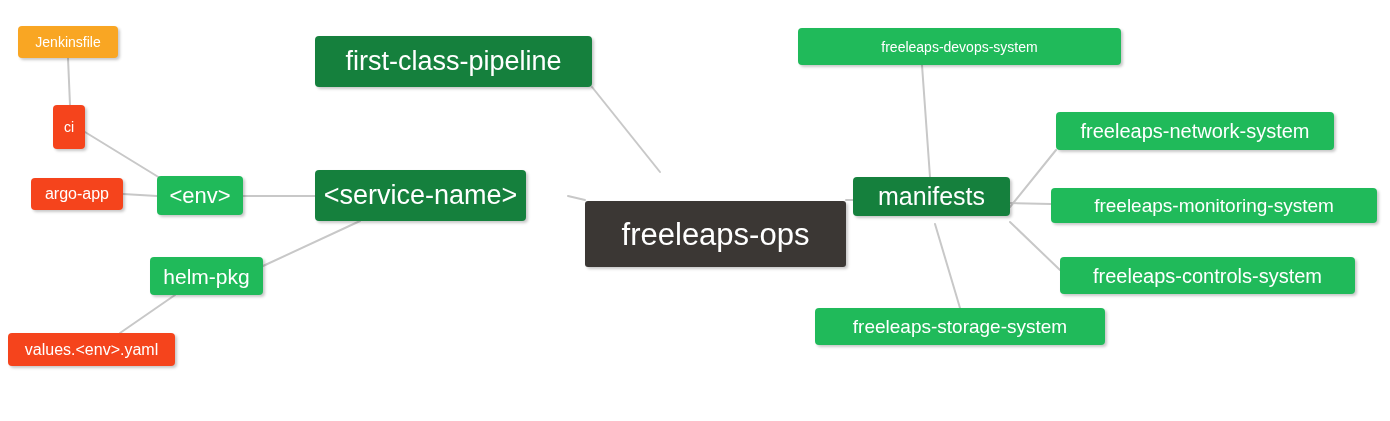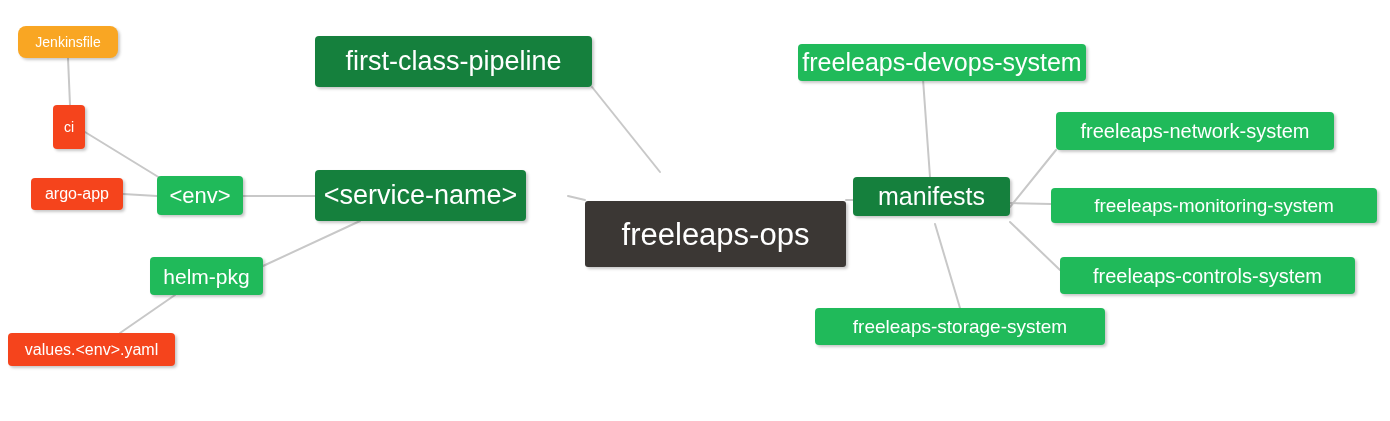--- a/index.html
+++ b/index.html
@@ -40,21 +40,21 @@
     box-shadow: 2px 2px 3px rgba(0,0,0,0.22);
     z-index: 3;
     user-select: none;
   }
   .node-root {
     background: #3b3734;
     border-radius: 3px;
   }
   .node-blue   { background: #15803d; }
   .node-green  { background: #20ba5a; }
-  .node-orange { background: #f9a623; border-radius: 8px; }
+  .node-orange { background: #f9a623; }
   .node-red    { background: #f5441c; }
 </style>
 </head>
 <body>
 
 <div id="mindmap-canvas">
 
   <svg id="edge-layer" viewBox="0 0 1390 421" width="1390" height="421" xmlns="http://www.w3.org/2000/svg">
       <line x1="592" y1="87" x2="660" y2="172" stroke="#c8c8c8" stroke-width="2" stroke-linecap="round"></line>
       <line x1="568" y1="196" x2="585" y2="200" stroke="#c8c8c8" stroke-width="2" stroke-linecap="round"></line>
@@ -76,20 +76,20 @@
       <div class="node node-root" style="left: 585px; top: 172px; width: 261px; height: 66px; font-size: 31px; margin-top: 29px;">freeleaps-ops</div>
       <div class="node node-blue" style="left: 315px; top: 36px; width: 277px; height: 51px; font-size: 27px;">first-class-pipeline</div>
       <div class="node node-blue" style="left: 315px; top: 170px; width: 211px; height: 51px; font-size: 27px;">&lt;service-name&gt;</div>
       <div class="node node-blue" style="left: 853px; top: 177px; width: 157px; height: 39px; font-size: 25px;">manifests</div>
       <div class="node node-green" style="left: 157px; top: 176px; width: 86px; height: 39px; font-size: 22px;">&lt;env&gt;</div>
       <div class="node node-green" style="left: 150px; top: 257px; width: 113px; height: 38px; font-size: 21px;">helm-pkg</div>
       <div class="node node-orange" style="left: 18px; top: 26px; width: 100px; height: 32px; font-size: 14px;">Jenkinsfile</div>
       <div class="node node-red" style="left: 53px; top: 105px; width: 32px; height: 44px; font-size: 14px;">ci</div>
       <div class="node node-red" style="left: 31px; top: 178px; width: 92px; height: 32px; font-size: 16px;">argo-app</div>
       <div class="node node-red" style="left: 8px; top: 333px; width: 167px; height: 33px; font-size: 16px;">values.&lt;env&gt;.yaml</div>
-      <div class="node node-green" style="left: 798px; top: 28px; width: 288px; height: 37px; font-size: 25px; margin-top: 16px;">freeleaps-devops-system</div>
+      <div class="node node-green" style="left: 798px; top: 28px; width: 323px; height: 37px; font-size: 14px;">freeleaps-devops-system</div>
       <div class="node node-green" style="left: 1056px; top: 112px; width: 278px; height: 38px; font-size: 20px;">freeleaps-network-system</div>
       <div class="node node-green" style="left: 1051px; top: 188px; width: 326px; height: 35px; font-size: 19px;">freeleaps-monitoring-system</div>
       <div class="node node-green" style="left: 1060px; top: 257px; width: 295px; height: 37px; font-size: 20px;">freeleaps-controls-system</div>
       <div class="node node-green" style="left: 815px; top: 308px; width: 290px; height: 37px; font-size: 19px;">freeleaps-storage-system</div>
     </div>
 
 </div>
 
 </body></html>

